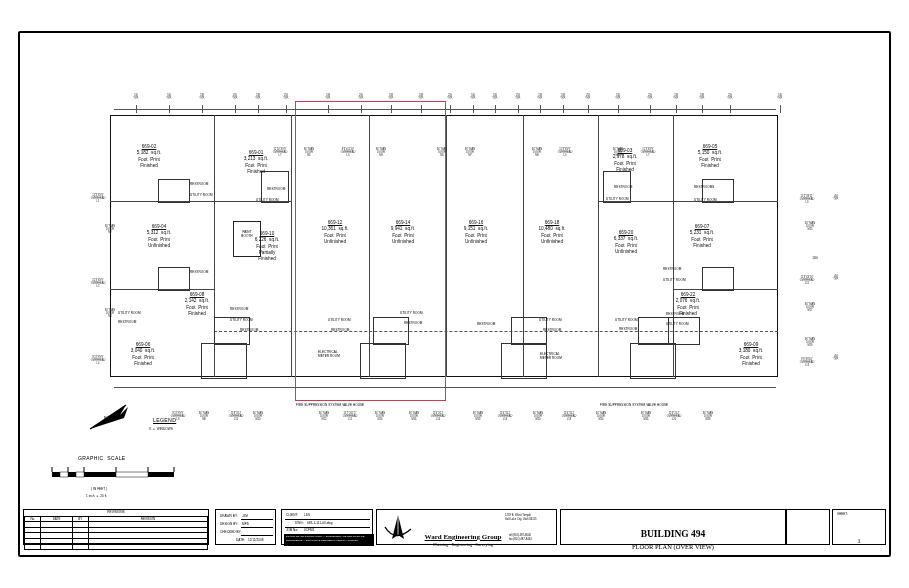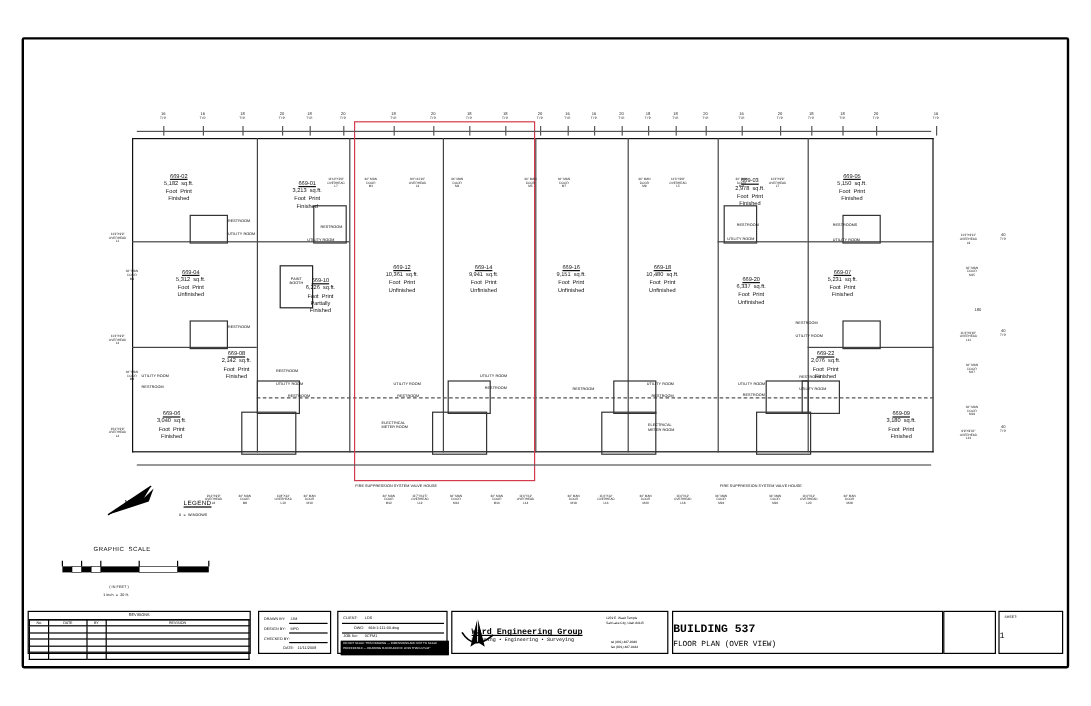--- a/index.html
+++ b/index.html
@@ -32,22 +32,22 @@
        background:transparent;}
 
   
   .tb{position:absolute;border:1.4px solid #000;box-sizing:border-box;
       background:#fff;}
   .revtable{position:absolute;left:0;top:0;width:100%;height:100%;
       border-collapse:collapse;font-size:3px;}
   .revtable td,.revtable th{border:.5px solid #000;padding:0;height:4.6px;
       text-align:center;font-weight:normal;}
   .rule{position:absolute;height:0;border-bottom:.6px solid #000;}
-  .bigtitle{position:absolute;width:100%;
-      font-family:Liberation Mono, monospace;font-weight:bold;}
+  .bigtitle{position:absolute;width:100%;text-align:center;
+      font-family:Liberation Serif, serif;font-weight:bold;margin-top:10px;}
 </style>
 </head>
 <body>
 
 <div id="sheet">
 
   <div class="border-outer"></div>
 
   <div id="plan">
 
@@ -406,21 +406,21 @@
     </svg>
     <div class="bigtitle" style="left:16px;top:13px;width:140px;font-size:7px;text-decoration:underline;">Ward Engineering Group</div>
     <div class="bigtitle" style="left:16px;top:22px;width:140px;font-size:4.2px;font-weight:normal;">Planning  •  Engineering  •  Surveying</div>
     <div class="txt" style="left:128px;top:4px;font-size:2.7px;">1259 E. Wasit Temple</div>
     <div class="txt" style="left:128px;top:8px;font-size:2.7px;">Salt Lake City, Utah 84115</div>
     <div class="txt" style="left:132px;top:24px;font-size:2.7px;">tel (801) 487-8040</div>
     <div class="txt" style="left:132px;top:28px;font-size:2.7px;">fax (801) 487-8444</div>
   </div>
 
   <div class="tb" style="left:560px;top:509px;width:226px;height:36px;">
-    <div class="bigtitle" style="top:9px;font-size:9.5px;">BUILDING 537</div>
+    <div class="bigtitle" style="top:9px;font-size:9.5px;">BUILDING 494</div>
     <div class="bigtitle" style="top:23px;font-size:6.5px;font-weight:normal;">FLOOR PLAN (OVER VIEW)</div>
   </div>
 
   <div class="tb" style="left:786px;top:509px;width:44px;height:36px;"></div>
 
   <div class="tb" style="left:832px;top:509px;width:54px;height:36px;">
     <div class="txt" style="left:4px;top:3px;font-size:3px;">SHEET:</div>
     <div class="bigtitle" style="top:17px;font-size:7px;font-weight:normal;">1</div>
   </div>
 

